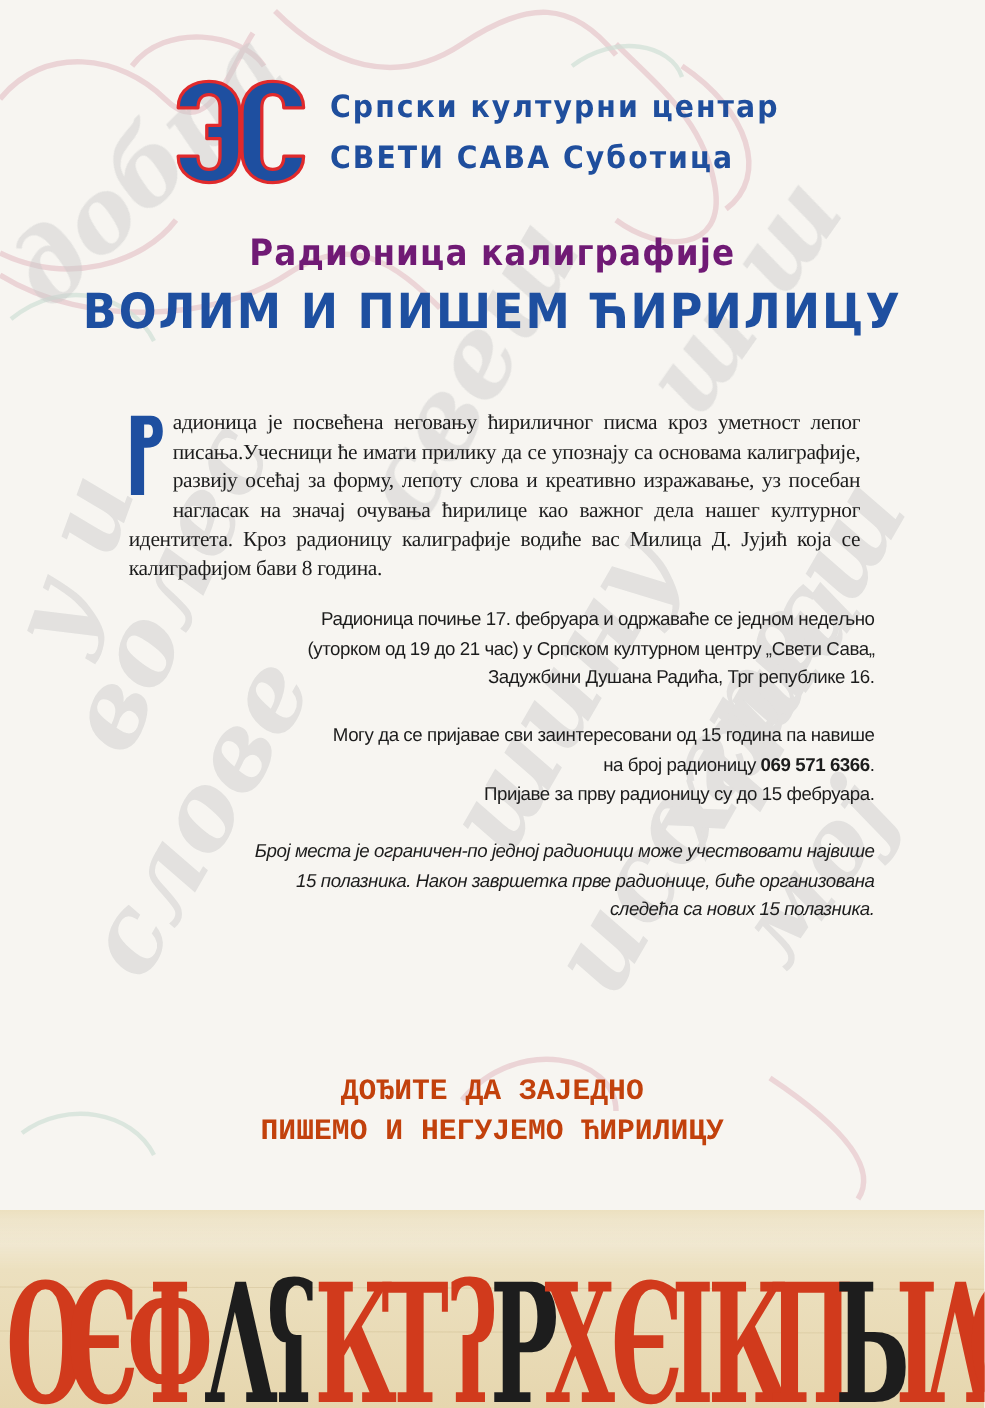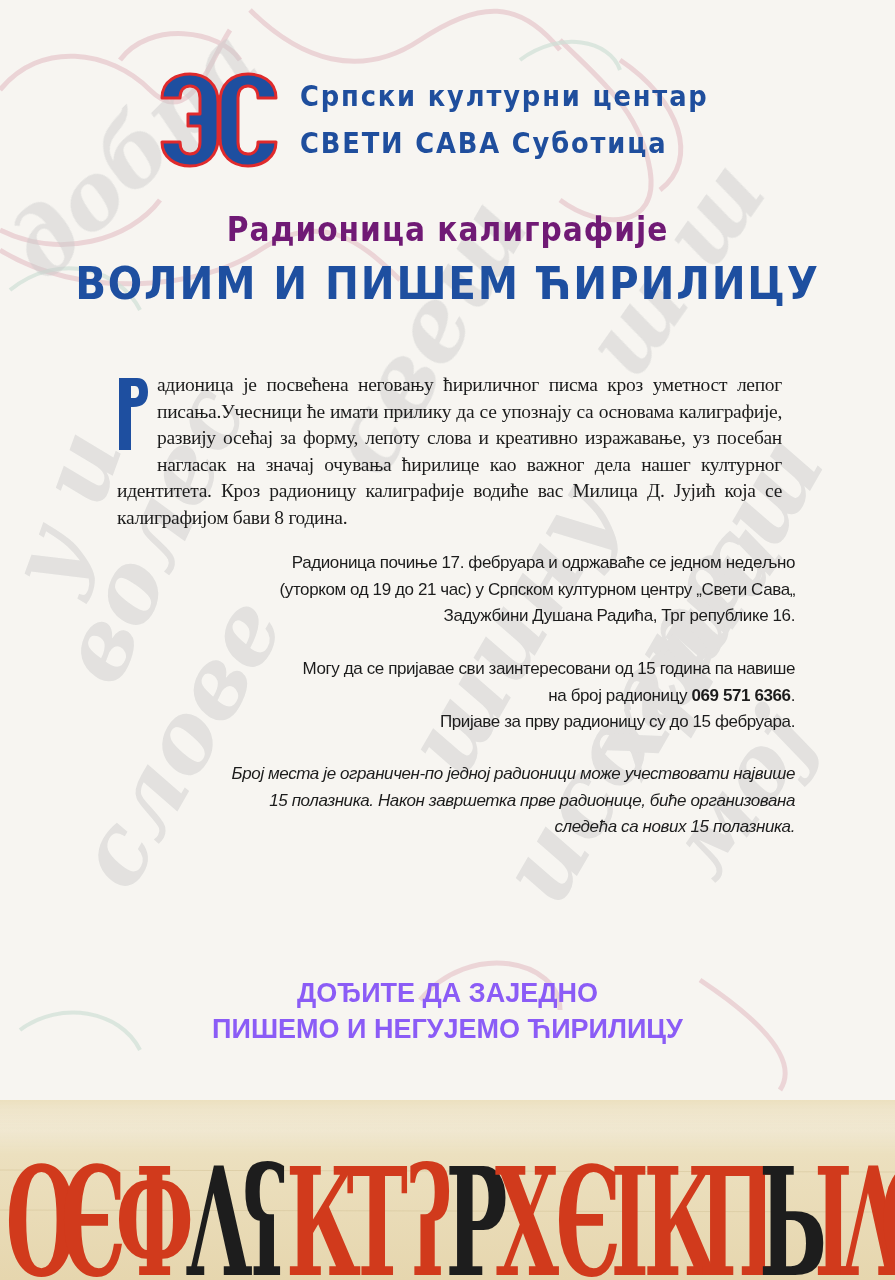--- a/index.html
+++ b/index.html
@@ -54,22 +54,22 @@
     }
     .para .line { display: block; white-space: nowrap; }
     .phone { font-weight: bold; }
     .p1 { top: 550px; }
     .p2 { top: 656px; }
     .p3 { top: 761px; font-style: italic; }
     .p4 { top: 868px; font-weight: bold; letter-spacing: -0.5px; }
 
     .cta {
       position: absolute; left: 0; top: 975px; width: 895px; text-align: center;
-      color: #8b5cf6; font-weight: bold; font-size: 27px; line-height: 36px;
-      font-family: Liberation Sans, sans-serif;
+      color: #c2410c; font-weight: bold; font-size: 27px; line-height: 36px;
+      font-family: Liberation Mono, monospace;
     }
     .cta .line { display: block; }
 
     
     .manuscript {
       position: absolute; left: 0; top: 1100px; width: 895px; height: 180px;
     }
     .manuscript svg { display: block; }
   </style>
 </head>

